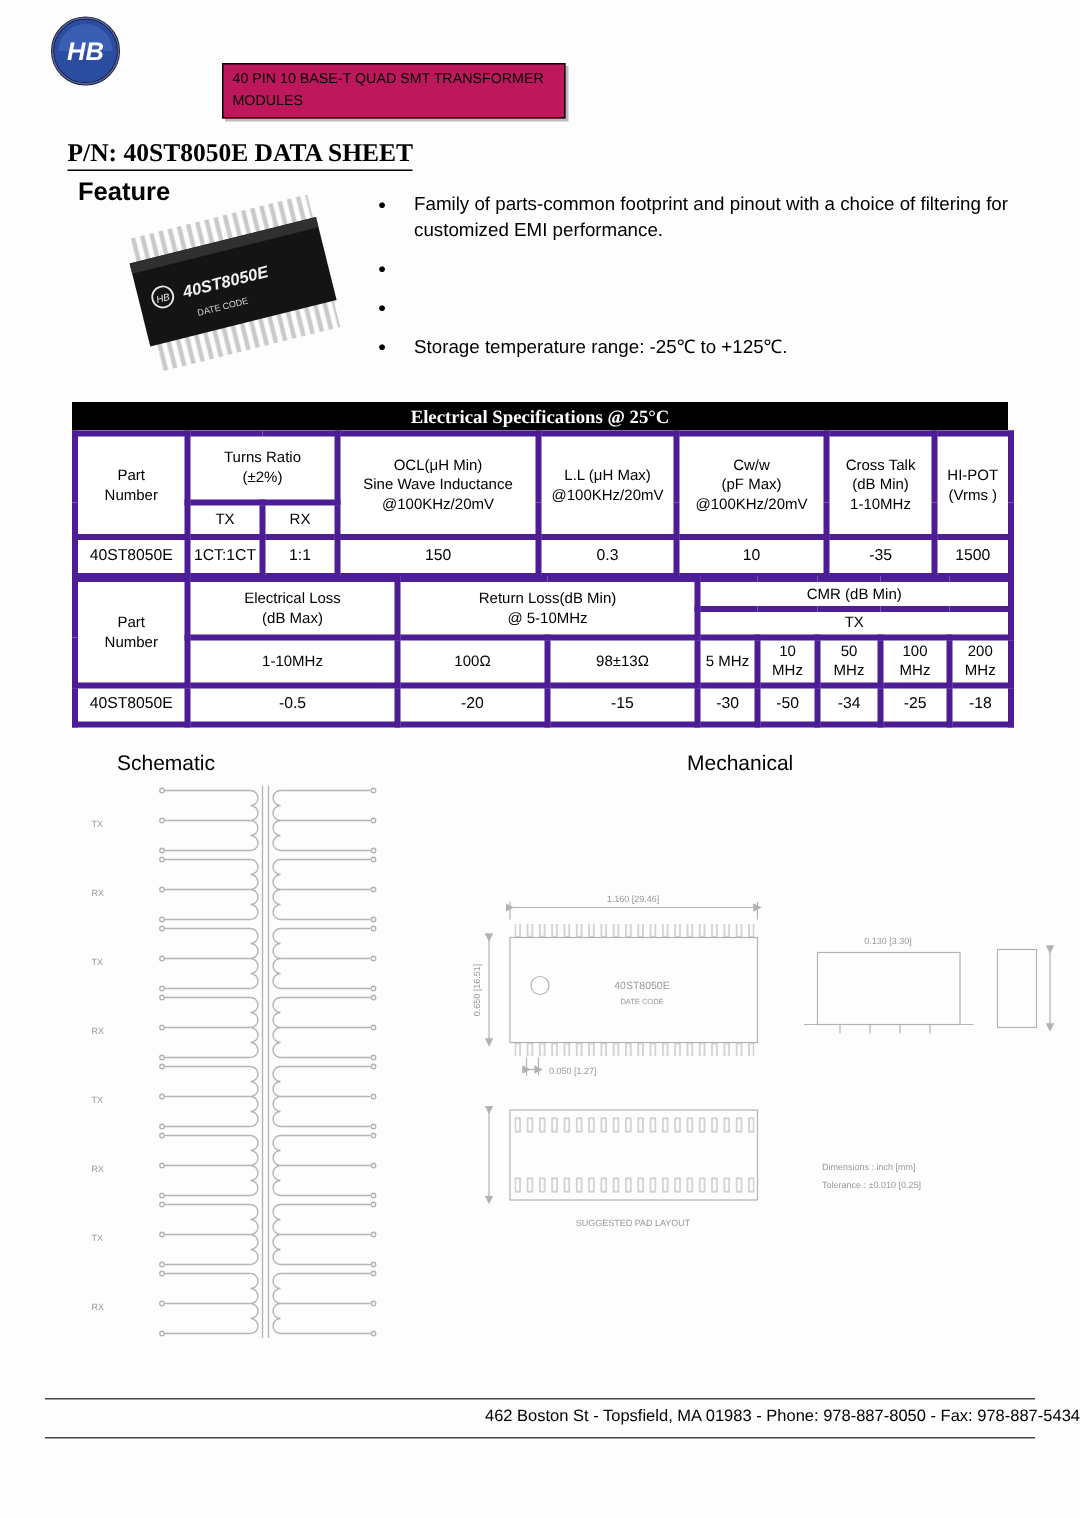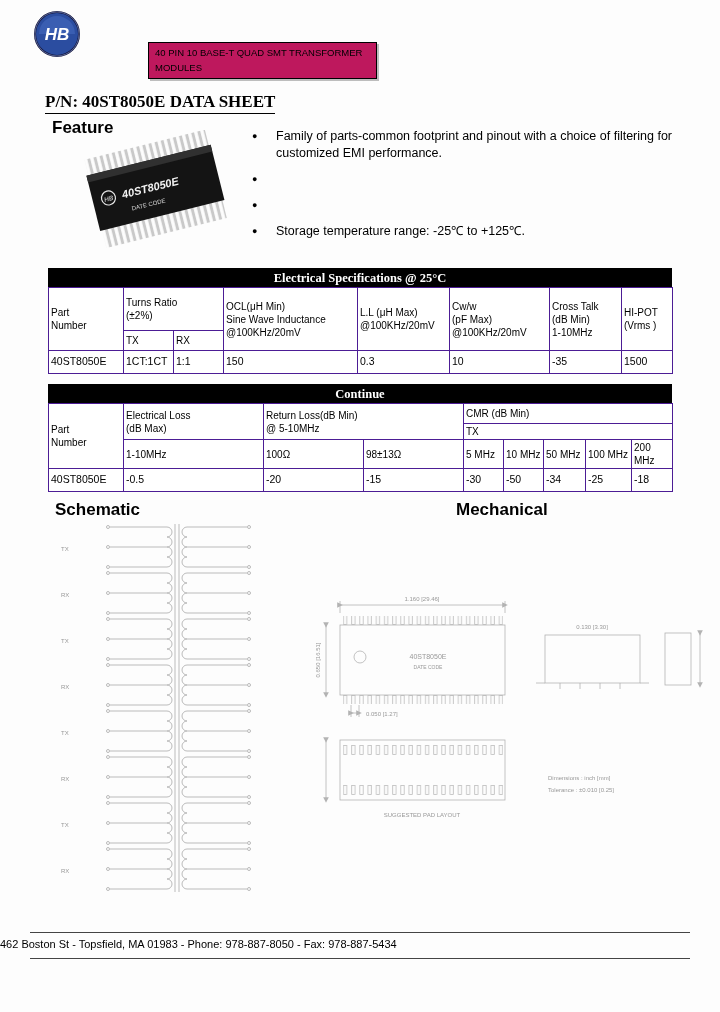--- a/index.html
+++ b/index.html
@@ -23,33 +23,33 @@
   
   .bullets { position:absolute; left:252px; top:128px; width:420px; }
   .bullet { display:flex; margin-bottom:9px; font-size:12.5px; line-height:1.35; }
   .bullet .dot { width:24px; flex:0 0 24px; font-size:9px; line-height:1.9; }
 
   
   .tblwrap { position:absolute; left:48px; width:624px; }
   .tbl-title { background:#000; color:#fff; text-align:center; font-family:"Liberation Serif", serif;
                font-weight:bold; font-size:12.5px; height:18px; line-height:18px; border:1px solid #000; border-bottom:none; }
   table { border-collapse:collapse; table-layout:fixed; width:624px; background:#fff; }
-  td { border:1px solid #4c1d95; vertical-align:middle; padding:1px 2px;
+  td { border:4px solid #4c1d95; text-align:center; vertical-align:middle; padding:1px 2px;
        font-size:10px; line-height:1.3; overflow:hidden; }
   tr.rowA td { height:40px; }
   tr.rowB td { height:17px; }
   tr.data td { height:20px; font-size:10.5px; }
   .pre { white-space:pre-line; }
 
-  .sec-h { position:absolute; font-size:17px; font-weight:bold; }
+  .sec-h { position:absolute; font-size:14px; font-weight:normal;margin-left:23px; }
 
   svg text { font-family:"Liberation Sans", sans-serif; }
 
   .rule { position:absolute; left:30px; width:660px; height:1px; background:#444; }
-  .footer-text { position:absolute; left:0; top:938px; width:720px; text-align:left; font-size:11px; }
+  .footer-text { position:absolute; left:0; top:938px; width:720px; text-align:right; font-size:11px; }
 </style>
 </head>
 <body>
 
 <div id="page">
 
   <svg class="logo" viewBox="0 0 48 48">
     <circle cx="24" cy="24" r="22" fill="#2b4da0" stroke="#10123a" stroke-width="2"></circle>
     <circle cx="24" cy="24" r="22" fill="none" stroke="#8fa4d8" stroke-width="1" opacity=".6"></circle>
     <path d="M6,24 a18,18 0 0 1 36,0" fill="#4a6fc4" opacity=".5"></path>
@@ -140,21 +140,20 @@
         <td>0.3</td>
         <td>10</td>
         <td>-35</td>
         <td>1500</td>
       </tr>
     </tbody>
       </table>
   </div>
 
   <div class="tblwrap" style="top:384px">
-    <div class="tbl-title">Continue</div>
     <table>
       <colgroup>
         <col style="width:75px">
           <col style="width:140px">
           <col style="width:100px">
           <col style="width:100px">
         <col style="width:40px">
           <col style="width:40px">
           <col style="width:42px">
           <col style="width:46px">
@@ -192,21 +191,21 @@
         <td>-50</td>
         <td>-34</td>
         <td>-25</td>
         <td>-18</td>
       </tr>
     </tbody>
       </table>
   </div>
 
   <div class="sec-h" style="left:55px;top:500px">Schematic</div>
-  <div class="sec-h" style="left:456px;top:500px">Mechanical</div>
+  <div class="sec-h" style="left:435px;top:500px">Mechanical</div>
 
   <svg style="position:absolute;left:55px;top:515px" width="250" height="400" viewBox="0 0 250 400">
     <defs>
       <g id="xfmr-unit" stroke="#b3b3b3" stroke-width="0.9" fill="none">
         <path d="M35,0 H92"></path>
           <path d="M35,20 H92"></path>
           <path d="M35,40 H92"></path>
         <path d="M92,0 a5,5 0 0 1 0,10 a5,5 0 0 1 0,10 a5,5 0 0 1 0,10 a5,5 0 0 1 0,10"></path>
         <line x1="100" y1="-3" x2="100" y2="43"></line>
           <line x1="104" y1="-3" x2="104" y2="43"></line>

